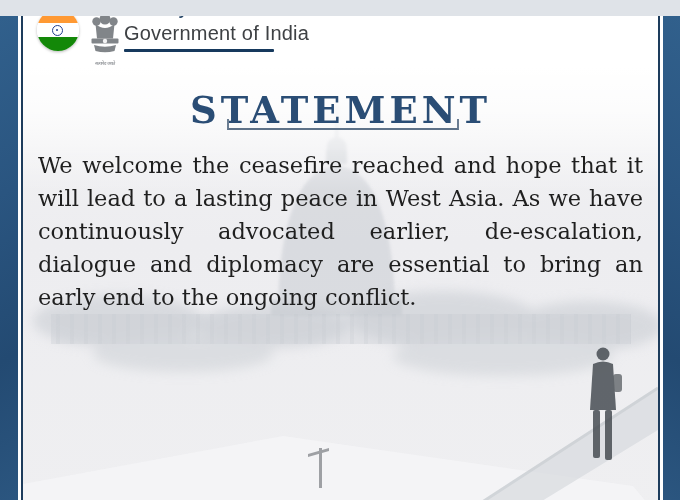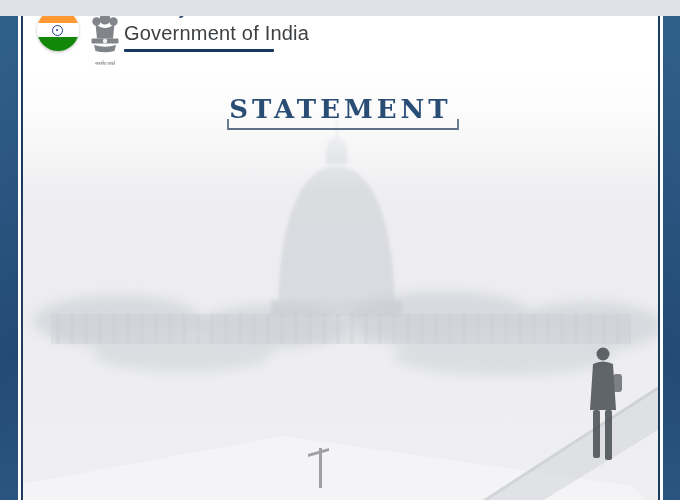--- a/index.html
+++ b/index.html
@@ -36,22 +36,22 @@
   }
   .chakra::after{content:"";position:absolute;left:3px;top:3px;width:2px;height:2px;border-radius:50%;background:#23408f;}
   .emblem{position:absolute;left:63px;top:-4px;width:38px;height:54px;text-align:center;}
   .emblem .motto{display:block;font-size:5px;line-height:6px;color:#7a7e83;letter-spacing:-.5px;height:6px;overflow:hidden;}
   .ministry-clip{position:absolute;left:101px;top:0;width:230px;height:4px;overflow:hidden;}
   .ministry-clip span{display:block;margin-top:-15px;font-size:16px;font-weight:bold;color:#2b4a6b;letter-spacing:.3px;}
   .org{position:absolute;left:101px;top:6px;font-size:20px;color:#3e4144;letter-spacing:.2px;}
   .org-underline{position:absolute;left:101px;top:33px;width:150px;height:3px;background:#16395d;border-radius:1px;}
   
   .title{
-    position:absolute;left:0;right:0;top:78px;z-index:2;text-align:center;
-    font-family:"DejaVu Serif",serif;font-weight:bold;font-size:26px;letter-spacing:4px;color:#2a4d75;
+    position:absolute;left:0;right:0;top:72px;z-index:2;text-align:center;
+    font-family:"DejaVu Serif",serif;font-weight:bold;font-size:37px;letter-spacing:4px;color:#2a4d75;
   }
   .bracket{
     position:absolute;left:204px;top:103px;width:228px;height:9px;z-index:2;
     border-left:2px solid #6b7d92;border-right:2px solid #6b7d92;border-bottom:2.5px solid #5d7188;
   }
   
   .body{
     position:absolute;left:15px;right:15px;top:133px;z-index:2;
     font-family:"DejaVu Serif",serif;font-size:22.5px;line-height:33px;color:#1f1f1f;
     text-align:justify;text-align-last:left;
@@ -153,16 +153,17 @@
         <span>Ministry of External Affairs</span>
       </div>
       <div class="org">Government of India</div>
       <div class="org-underline"></div>
     </div>
 
     <div class="title">STATEMENT</div>
     <div class="bracket"></div>
 
     <div class="body">
+      <p>We welcome the ceasefire reached and hope that it will lead to a lasting peace in West Asia. As we have continuously advocated earlier, de-escalation, dialogue and diplomacy are essential to bring an early end to the ongoing conflict.</p>
     </div>
 
   </div>
 </div>
 
 </body></html>

